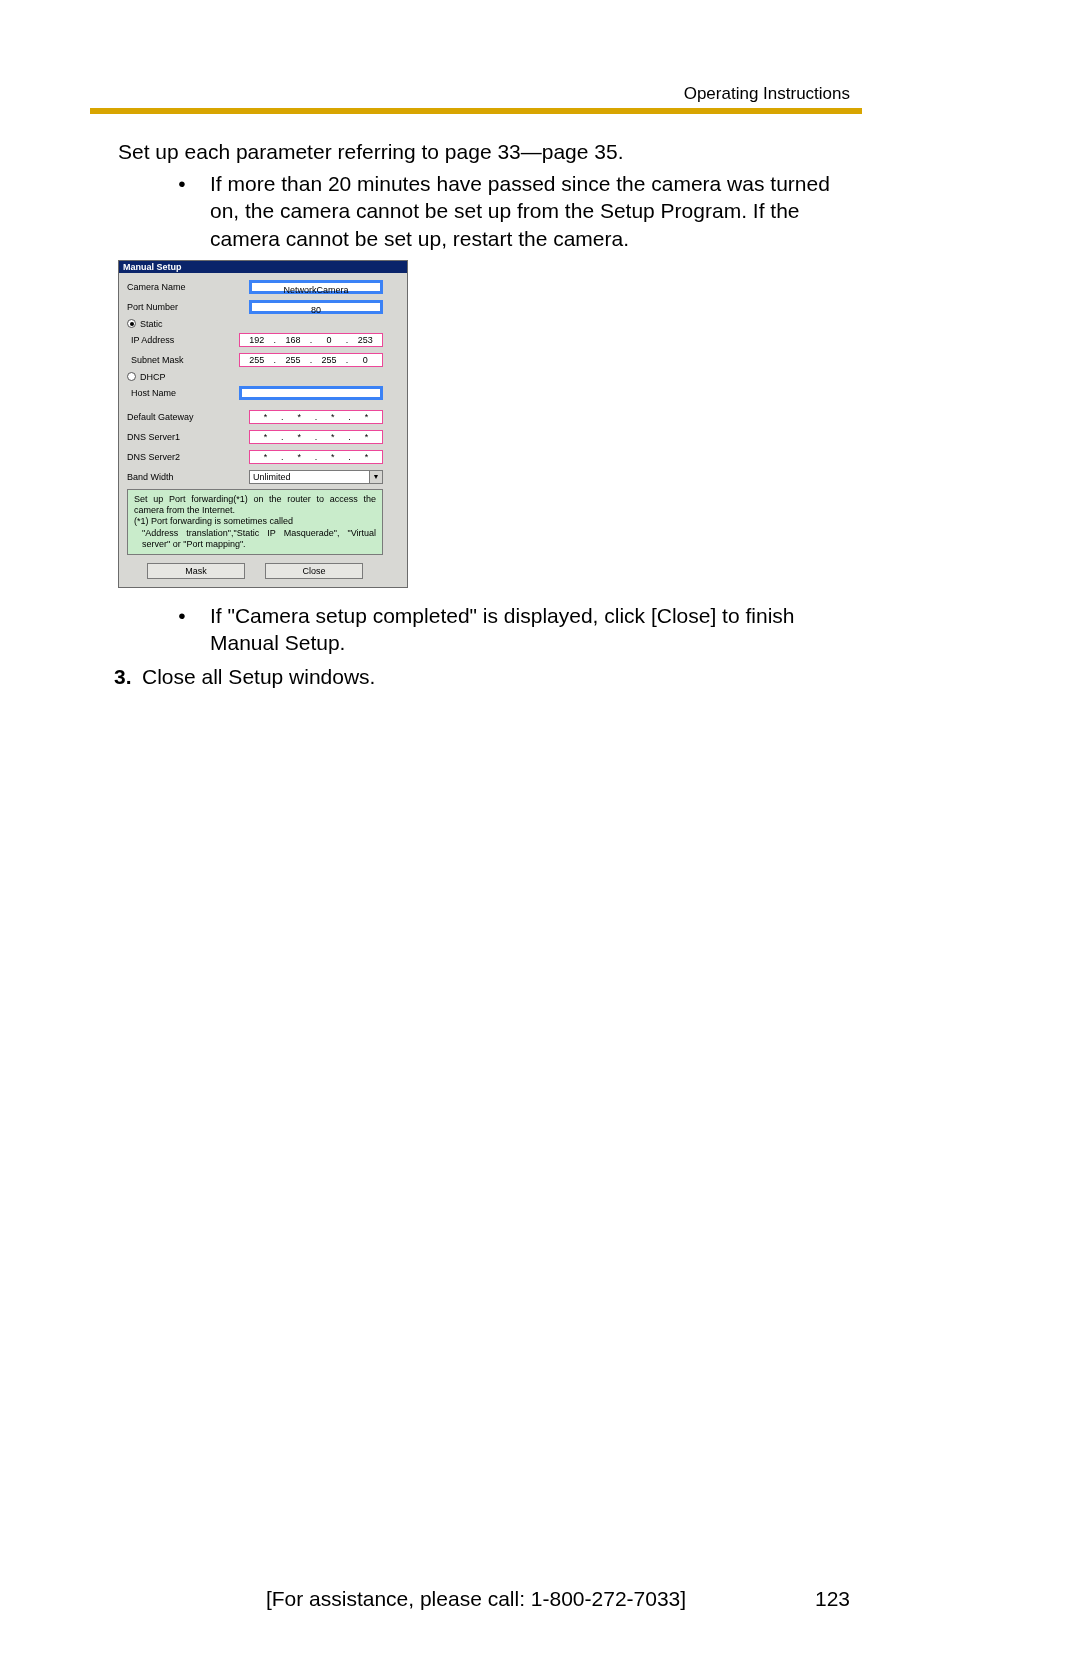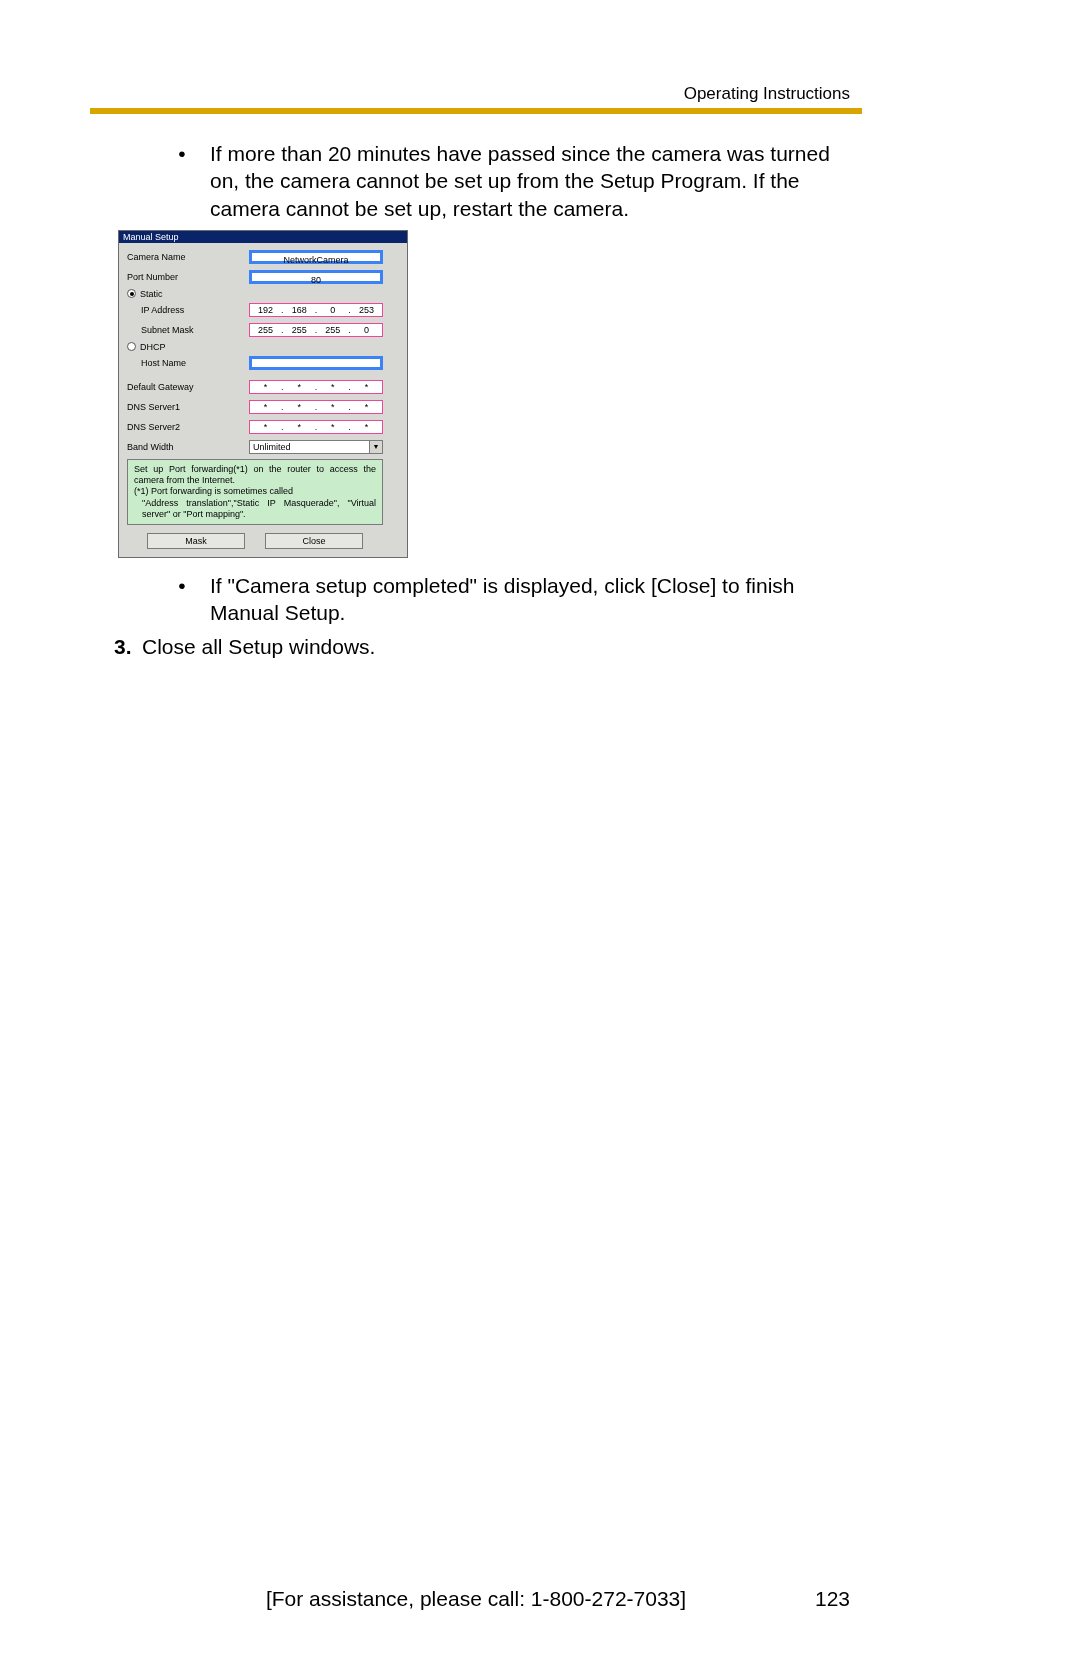--- a/index.html
+++ b/index.html
@@ -89,21 +89,21 @@
     width: 288px;
     border: 1px solid #6b6b6b;
     background: #d8d8d4;
     font-size: 9px;
     font-family: Tahoma, Arial, sans-serif;
     color: #000;
   }
   .dlg-title {
     background: #0a246a;
     color: #fff;
-    font-weight: normal;
+    font-weight: bold;
     font-size: 9px;
     padding: 1px 4px;
   }
   .dlg-body {
     padding: 6px 24px 8px 8px;
   }
   .row {
     display: flex;
     align-items: center;
     margin-bottom: 4px;
@@ -111,21 +111,21 @@
   }
   .row .lbl {
     width: 122px;
     font-size: 9px;
     color: #000;
   }
   .row .lbl2 {
     width: 108px;
     font-size: 9px;
     color: #000;
-    margin-left: 14px;
+    margin-left: 4px;
   }
   .txt-input {
     flex: 1;
     height: 14px;
     background: #fff;
     border: 3px solid #3b82f6;
     font-size: 9px;
     text-align: center;
     line-height: 14px;
     box-sizing: border-box;
@@ -233,20 +233,21 @@
   }
 </style>
 </head>
 <body>
 
 <div class="page">
   <div class="header-right">Operating Instructions</div>
   <div class="gold-bar"></div>
 
   <div class="content">
+    <div class="intro">Set up each parameter referring to page 33—page 35.</div>
 
     <div class="indent-list">
       <div class="bullet-row">
         <div class="bullet">•</div>
         <div class="btxt">If more than 20 minutes have passed since the camera was turned on, the camera cannot be set up from the Setup Program. If the camera cannot be set up, restart the camera.</div>
       </div>
     </div>
 
     <div class="dlg-wrap">
       <div class="dlg">

